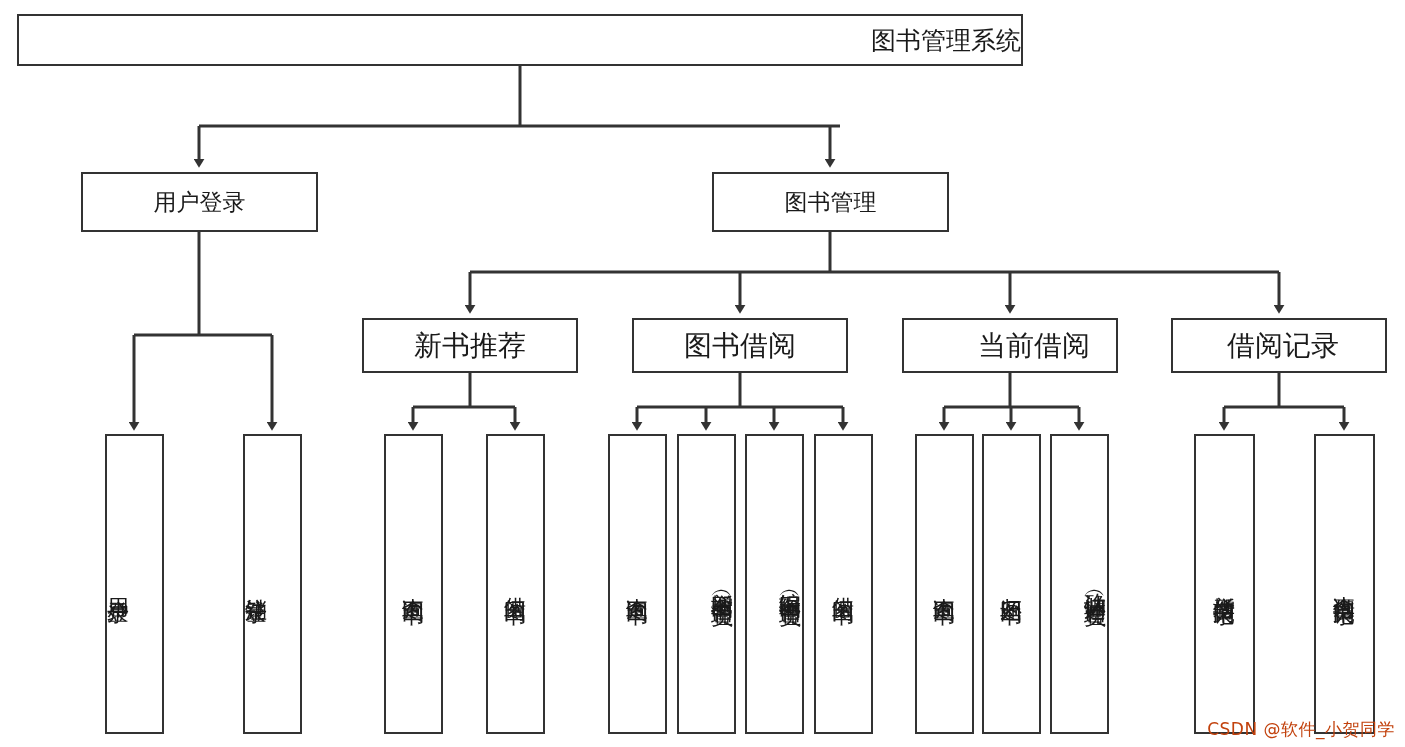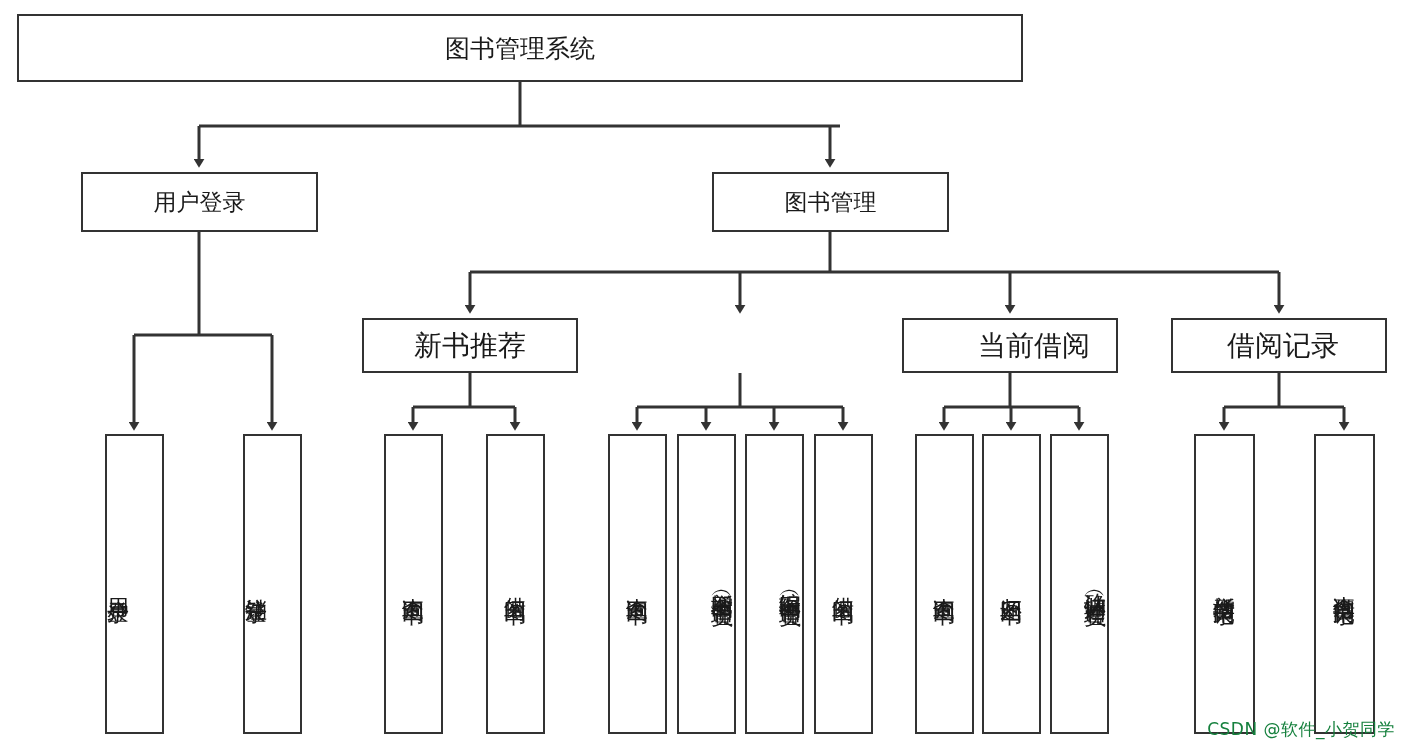--- a/index.html
+++ b/index.html
@@ -60,21 +60,21 @@
     justify-content: center;
   }
   .node-label {
     white-space: pre;
   }
   .watermark {
     position: absolute;
     right: 10px;
     bottom: 6px;
     font-size: 17px;
-    color: #15803d;
+    color: #c2410c;
     letter-spacing: 0.5px;
     white-space: nowrap;
   }
 </style>
 </head>
 <body>
 
 <div id="canvas">
 
   <svg id="edges" viewBox="0 0 1405 747" xmlns="http://www.w3.org/2000/svg">
@@ -120,34 +120,37 @@
       <path d="M1011,407 L1011,423" marker-end="url(#arrow)"></path>
       <path d="M1079,407 L1079,423" marker-end="url(#arrow)"></path>
 
       <path d="M1279,373 L1279,407"></path>
       <path d="M1224,407 L1344,407"></path>
       <path d="M1224,407 L1224,423" marker-end="url(#arrow)"></path>
       <path d="M1344,407 L1344,423" marker-end="url(#arrow)"></path>
     </g>
   </svg>
 
-  <div class="node root" style="left:17px; top:14px; width:1006px; height:68px;">
+  <div class="node root" style="left:17px; top:14px; width:1006px; height:52px;justify-content:flex-end;">
     <span class="node-label">图书管理系统</span>
   </div>
 
   <div class="node level2" style="left:81px; top:172px; width:237px; height:60px;">
     <span class="node-label">用户登录</span>
   </div>
   <div class="node level2" style="left:712px; top:172px; width:237px; height:60px;">
     <span class="node-label">图书管理</span>
   </div>
 
   <div class="node level3" style="left:362px; top:318px; width:216px; height:55px;">
     <span class="node-label">新书推荐</span>
   </div>
+  <div class="node level3" style="left:632px; top:318px; width:216px; height:55px;">
+    <span class="node-label">图书借阅</span>
+  </div>
   <div class="node level3" style="left:902px; top:318px; width:216px; height:55px;padding-left:48px;">
     <span class="node-label">当前借阅</span>
   </div>
   <div class="node level3" style="left:1171px; top:318px; width:216px; height:55px;padding-left:8px;">
     <span class="node-label">借阅记录</span>
   </div>
 
   <div class="node leaf align-bottom" style="left:105px; top:434px; width:59px; height:300px;">
     <span class="node-label">用户登录</span>
   </div>

